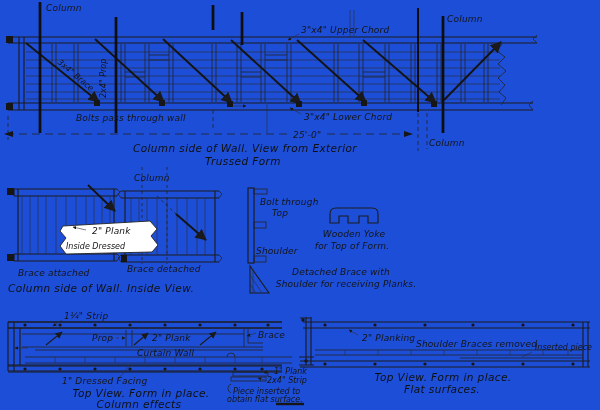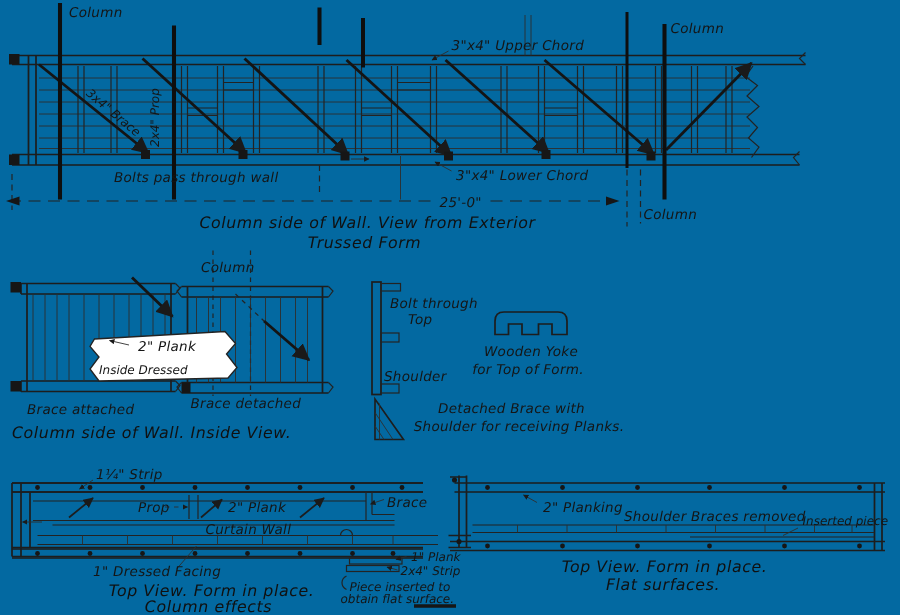--- a/index.html
+++ b/index.html
@@ -1,16 +1,16 @@
 <!DOCTYPE html>
 <html><head>
 <meta charset="utf-8">
 <style>
   html,body{margin:0;padding:0;background:#ffffff;}
-  #sheet{width:600px;height:410px;position:relative;background:#0369a1;overflow:hidden;}
+  #sheet{width:600px;height:410px;position:relative;background:#1d4ed8;overflow:hidden;}
   svg{display:block;}
   .s{stroke:#232323;stroke-width:.8;fill:none;}
   .s1{stroke:#1d1d1d;stroke-width:1.15;fill:none;}
   .thin{stroke:#2e2e2e;stroke-width:.6;fill:none;}
   .s2{stroke:#141414;stroke-width:1.9;fill:none;}
   .col{stroke:#0e0e0e;stroke-width:2.7;fill:none;}
   .col2{stroke:#0e0e0e;stroke-width:2;fill:none;}
   .dash{stroke-dasharray:4 3;}
   .dimdash{stroke-dasharray:8 5;}
   .dd{stroke-dasharray:3 3;}

